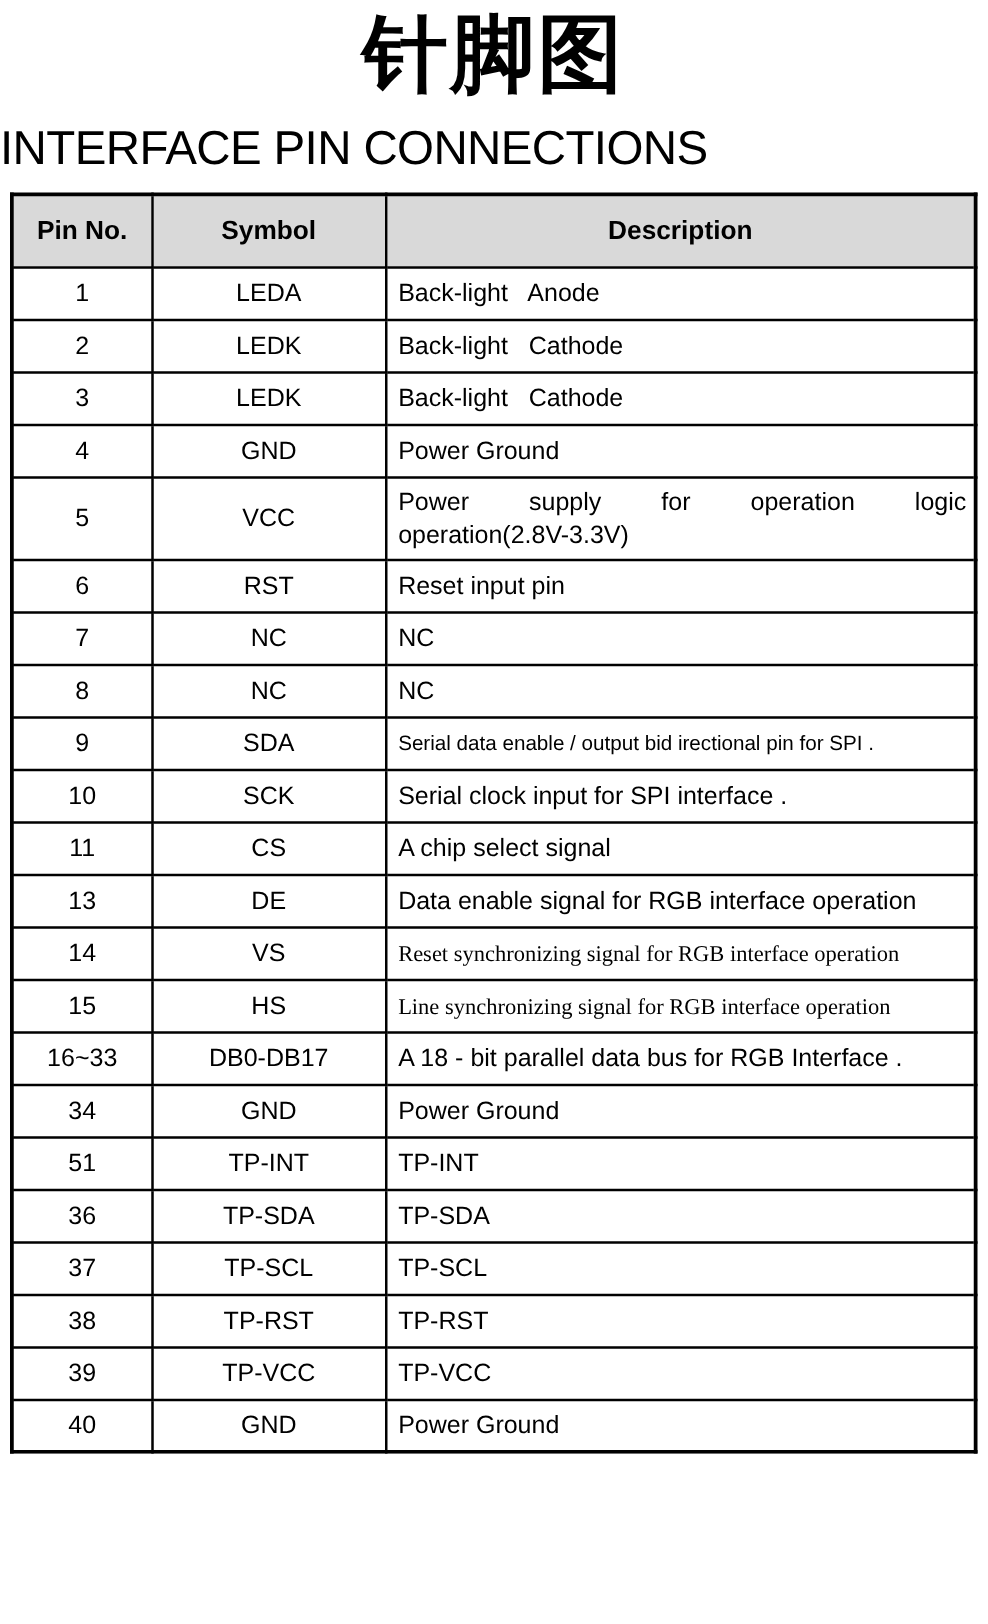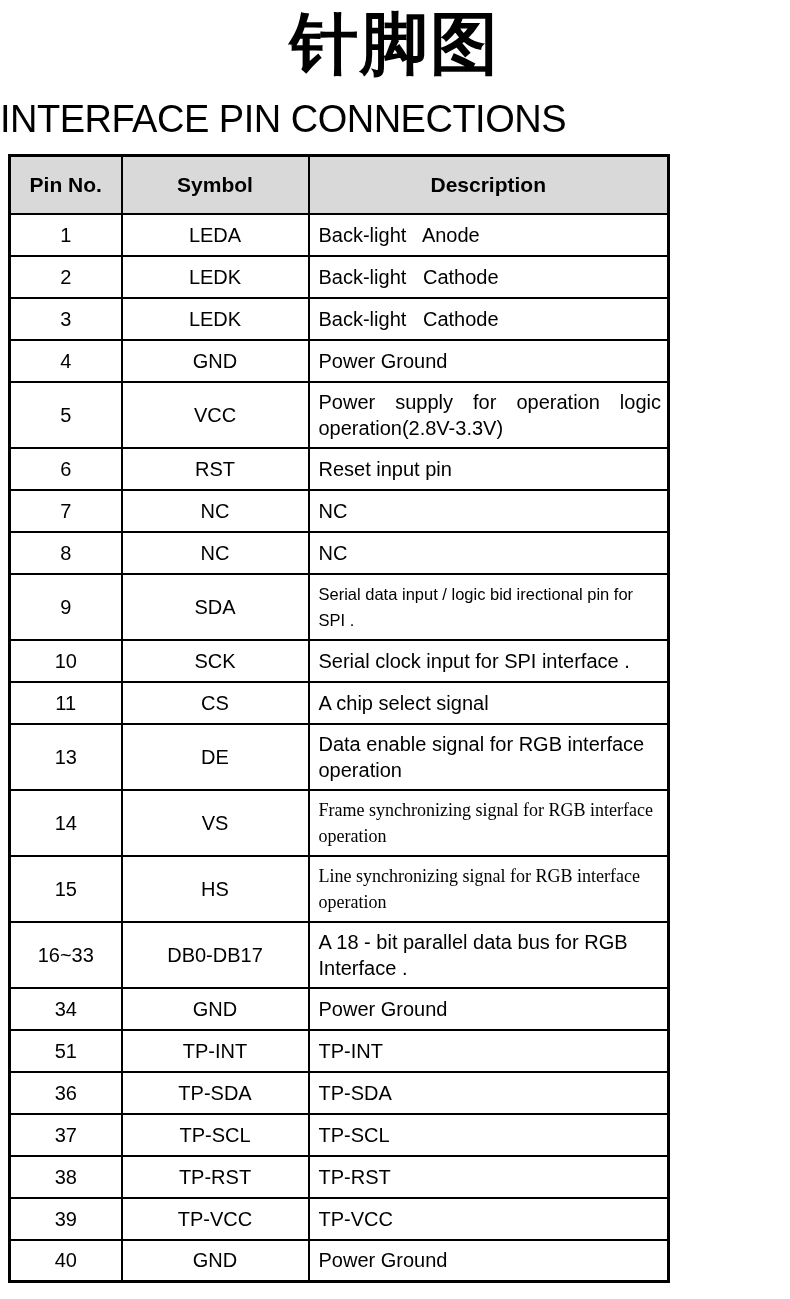--- a/index.html
+++ b/index.html
@@ -26,21 +26,21 @@
   .title-en{
     margin:14px 0 0 0;
     text-align:left;
     font-size:38px;
     font-weight:normal;
     line-height:46px;
     letter-spacing:-0.5px;
   }
   table.pin-table{
     margin:12px 0 0 8px;
-    width:662px;
+    width:774px;
     border-collapse:collapse;
     table-layout:fixed;
     border:3px solid var(--border-color);
   }
   .pin-table th,
   .pin-table td{
     border:2px solid var(--border-color);
     vertical-align:middle;
     overflow:hidden;
   }
@@ -122,41 +122,41 @@
         <td class="col-desc">NC</td>
       </tr>
       <tr>
         <td class="col-pin">8</td>
         <td class="col-symbol">NC</td>
         <td class="col-desc">NC</td>
       </tr>
       <tr>
         <td class="col-pin">9</td>
         <td class="col-symbol">SDA</td>
-        <td class="col-desc small">Serial data input / logic bid irectional pin for SPI .</td>
+        <td class="col-desc small">Serial data enable / output bid irectional pin for SPI .</td>
       </tr>
       <tr>
         <td class="col-pin">10</td>
         <td class="col-symbol">SCK</td>
         <td class="col-desc">Serial clock input for SPI interface .</td>
       </tr>
       <tr>
         <td class="col-pin">11</td>
         <td class="col-symbol">CS</td>
         <td class="col-desc">A chip select signal</td>
       </tr>
       <tr>
         <td class="col-pin">13</td>
         <td class="col-symbol">DE</td>
         <td class="col-desc">Data enable signal for RGB interface operation</td>
       </tr>
       <tr>
         <td class="col-pin">14</td>
         <td class="col-symbol">VS</td>
-        <td class="col-desc serif">Frame synchronizing signal for RGB interface operation</td>
+        <td class="col-desc serif">Reset synchronizing signal for RGB interface operation</td>
       </tr>
       <tr>
         <td class="col-pin">15</td>
         <td class="col-symbol">HS</td>
         <td class="col-desc serif">Line synchronizing signal for RGB interface operation</td>
       </tr>
       <tr>
         <td class="col-pin">16~33</td>
         <td class="col-symbol">DB0-DB17</td>
         <td class="col-desc">A 18 - bit parallel data bus for RGB Interface .</td>

